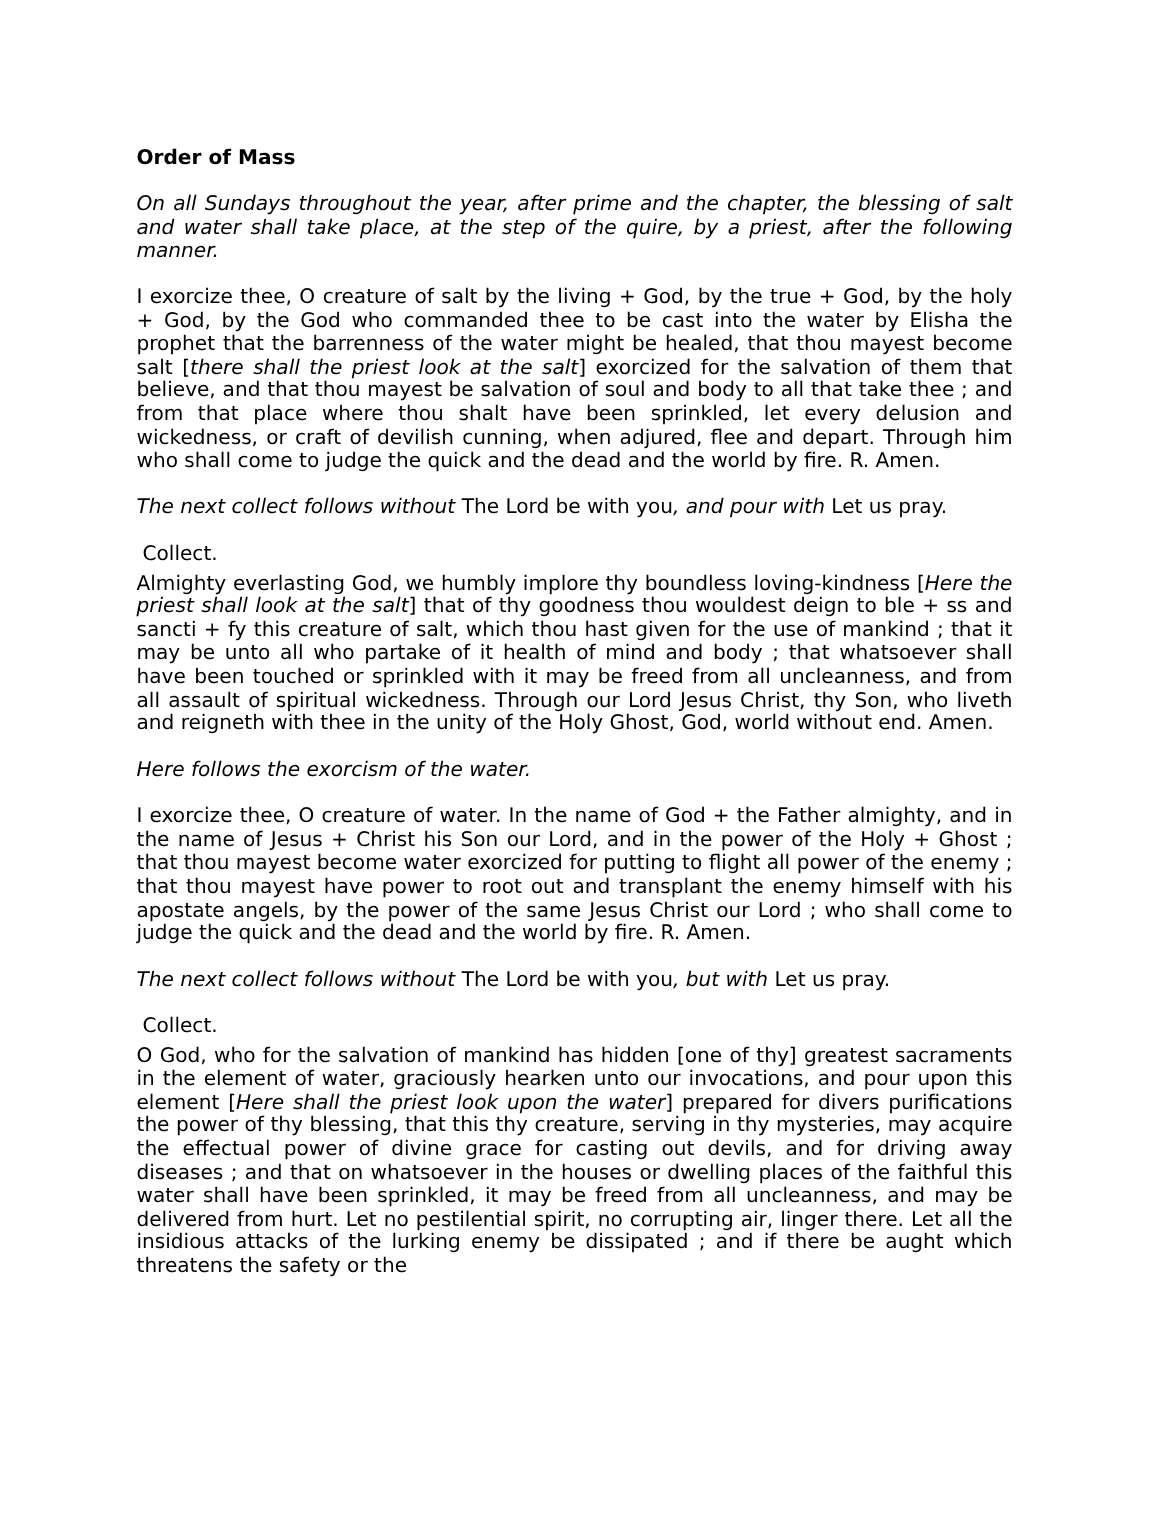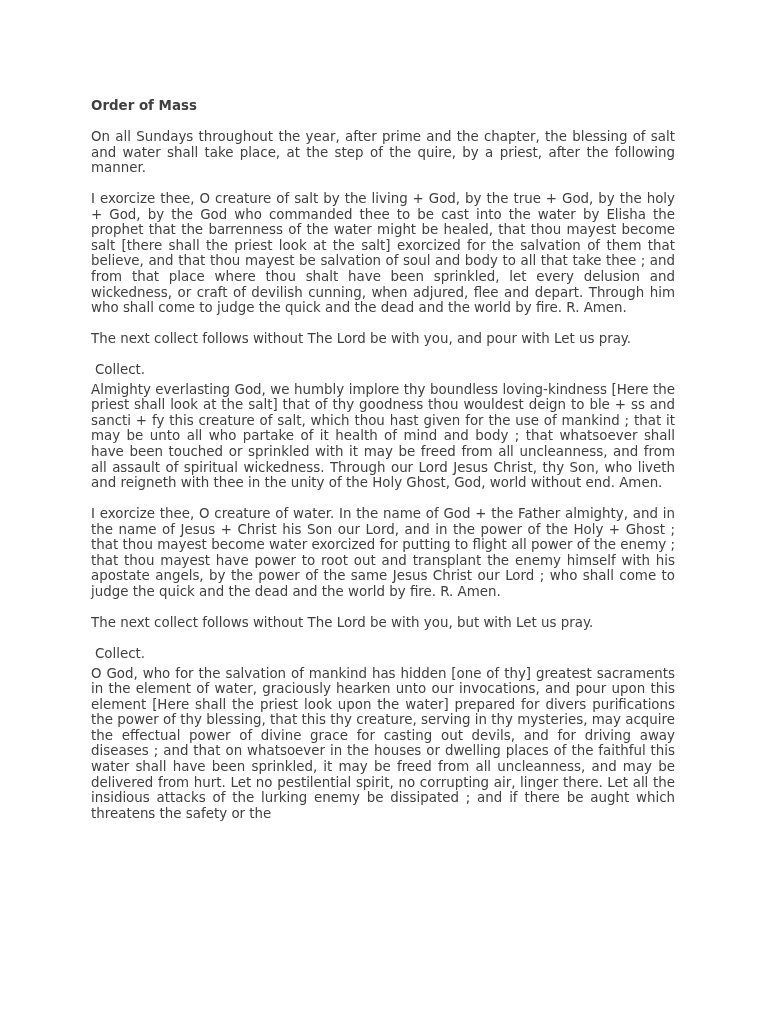--- a/index.html
+++ b/index.html
@@ -11,38 +11,38 @@
       width: 768px;
       height: 1024px;
       overflow: hidden;
       position: relative;
     }
     .page {
       position: absolute;
       left: 91px;
       top: 98px;
       width: 584px;
-      color: #404040;
+      color: #000000;
       font-family: "DejaVu Sans", sans-serif;
       font-size: 13.4px;
       line-height: 15.55px;
     }
     .heading {
       font-weight: bold;
       margin: 0 0 15.55px 0;
       text-align: left;
     }
     .para {
       margin: 0 0 15.55px 0;
       text-align: justify;
     }
     .para.tight {
       margin-bottom: 0;
     }
-    .italic { }
+    .italic { font-style: italic; }
     .label {
       margin: 4px;
     }
   </style>
 </head>
 <body>
 
 <div class="page">
 
   <p class="heading">Order of Mass</p>
@@ -50,20 +50,21 @@
 
   <p class="para italic">On all Sundays throughout the year, after prime and the chapter, the blessing of salt and water shall take place, at the step of the quire, by a priest, after the following manner.</p>
 
   <p class="para"><span>I exorcize thee, O creature of salt by the living + God, by the true + God, by the holy + God, by the God who commanded thee to be cast into the water by Elisha the prophet that the barrenness of the water might be healed, that thou mayest become salt [</span><span class="italic">there shall the priest look at the salt</span><span>] exorcized for the salvation of them that believe, and that thou mayest be salvation of soul and body to all that take thee ; and from that place where thou shalt have been sprinkled, let every delusion and wickedness, or craft of devilish cunning, when adjured, flee and depart. Through him who shall come to judge the quick and the dead and the world by fire. R. Amen.</span></p>
 
   <p class="para"><span class="italic">The next collect follows without</span><span> The Lord be with you</span><span class="italic">, and pour with</span><span> Let us pray.</span></p>
 
   <p class="label">Collect.</p>
   <p class="para"><span>Almighty everlasting God, we humbly implore thy boundless loving-kindness [</span><span class="italic">Here the priest shall look at the salt</span><span>] that of thy goodness thou wouldest deign to ble + ss and sancti + fy this creature of salt, which thou hast given for the use of mankind ; that it may be unto all who partake of it health of mind and body ; that whatsoever shall have been touched or sprinkled with it may be freed from all uncleanness, and from all assault of spiritual wickedness. Through our Lord Jesus Christ, thy Son, who liveth and reigneth with thee in the unity of the Holy Ghost, God, world without end. Amen.</span></p>
 
+  <p class="para italic">Here follows the exorcism of the water.</p>
 
   <p class="para">I exorcize thee, O creature of water. In the name of God + the Father almighty, and in the name of Jesus + Christ his Son our Lord, and in the power of the Holy + Ghost ; that thou mayest become water exorcized for putting to flight all power of the enemy ; that thou mayest have power to root out and transplant the enemy himself with his apostate angels, by the power of the same Jesus Christ our Lord ; who shall come to judge the quick and the dead and the world by fire. R. Amen.</p>
 
   <p class="para"><span class="italic">The next collect follows without</span><span> The Lord be with you</span><span class="italic">, but with</span><span> Let us pray.</span></p>
 
   <p class="label">Collect.</p>
   <p class="para tight"><span>O God, who for the salvation of mankind has hidden [one of thy] greatest sacraments in the element of water, graciously hearken unto our invocations, and pour upon this element [</span><span class="italic">Here shall the priest look upon the water</span><span>] prepared for divers purifications the power of thy blessing, that this thy creature, serving in thy mysteries, may acquire the effectual power of divine grace for casting out devils, and for driving away diseases ; and that on whatsoever in the houses or dwelling places of the faithful this water shall have been sprinkled, it may be freed from all uncleanness, and may be delivered from hurt. Let no pestilential spirit, no corrupting air, linger there. Let all the insidious attacks of the lurking enemy be dissipated ; and if there be aught which threatens the safety or the</span></p>
 
 </div>
 

